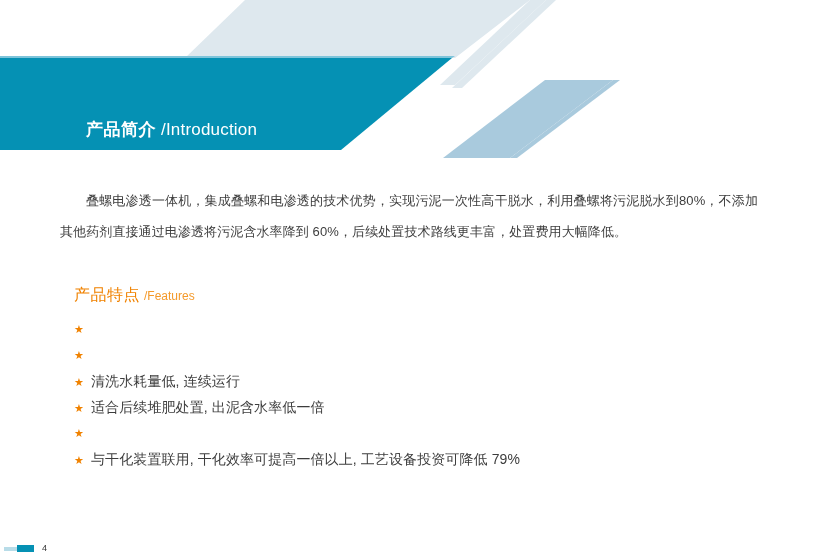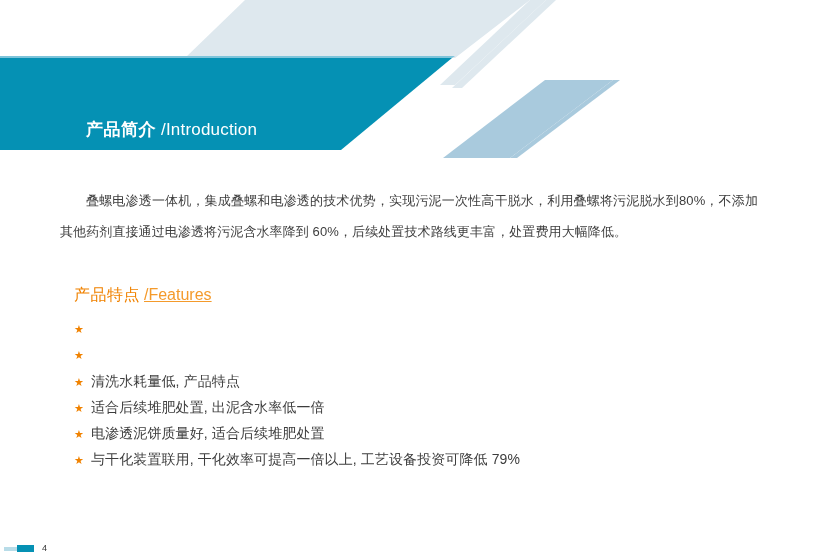--- a/index.html
+++ b/index.html
@@ -76,25 +76,24 @@
     white-space: nowrap;
     line-height: 1;
   }
   .features-title .cn {
     font-size: 16px;
     font-weight: normal;
     color: #f08200;
     letter-spacing: 0.5px;
   }
   .features-title .en {
-    font-size: 16px;
+    font-size: 12px;
     font-weight: normal;
     color: #f49a2b;
     margin-left: 4px;
-    text-decoration: underline;
   }
 
   .features-list {
     position: absolute;
     left: 74px;
     top: 316px;
     width: 700px;
     margin: 0;
     padding: 0;
     list-style: none;
@@ -177,29 +176,28 @@
 
 <ul class="features-list">
   <li class="feature-item">
     <span class="feature-star">★</span>
   </li>
   <li class="feature-item">
     <span class="feature-star">★</span>
   </li>
   <li class="feature-item">
     <span class="feature-star">★</span>
-    <span class="feature-text">清洗水耗量低, 产品特点</span>
+    <span class="feature-text">清洗水耗量低, 连续运行</span>
   </li>
   <li class="feature-item">
     <span class="feature-star">★</span>
     <span class="feature-text">适合后续堆肥处置, 出泥含水率低一倍</span>
   </li>
   <li class="feature-item">
     <span class="feature-star">★</span>
-    <span class="feature-text">电渗透泥饼质量好, 适合后续堆肥处置</span>
   </li>
   <li class="feature-item">
     <span class="feature-star">★</span>
     <span class="feature-text">与干化装置联用, 干化效率可提高一倍以上, 工艺设备投资可降低 79%</span>
   </li>
 </ul>
 
 <div class="footer-marker">
   <span class="footer-bar-light"></span>
   <span class="footer-bar-dark"></span>

